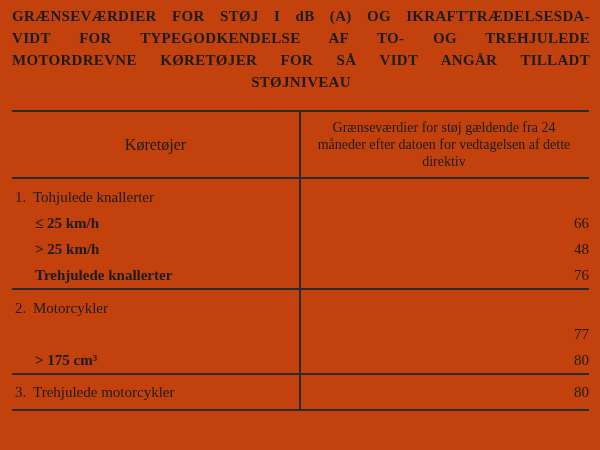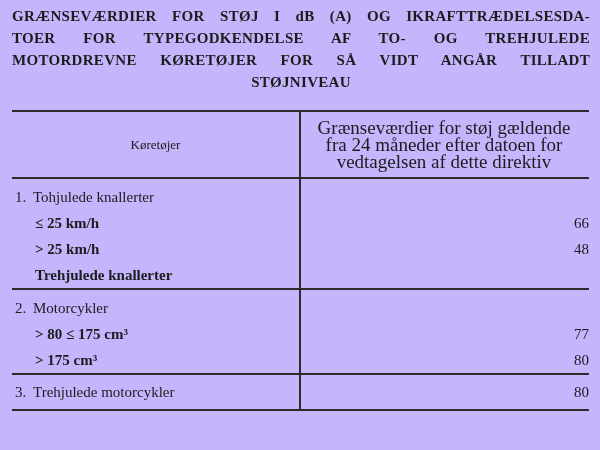--- a/index.html
+++ b/index.html
@@ -11,21 +11,21 @@
     width: 600px;
     height: 450px;
     font-family: "Liberation Serif", "DejaVu Serif", serif;
     color: #1c1c1c;
     position: relative;
     overflow: hidden;
   }
   .page {
     position: absolute;
     inset: 0;
-    background: #c4b5fd;
+    background: #c2410c;
   }
   
   .doc-title {
     position: absolute;
     top: 5px;
     left: 12px;
     width: 578px;
     font-size: 15px;
     font-weight: bold;
     line-height: 22px;
@@ -62,29 +62,29 @@
   .thead {
     display: flex;
     height: 65px;
     border-bottom: 2px solid #2b2b2b;
   }
   .th-left {
     width: 287px;
     display: flex;
     align-items: center;
     justify-content: center;
-    font-size: 13px;
+    font-size: 16px;
   }
   .th-right {
     flex: 1;
     display: flex;
     align-items: center;
     justify-content: center;
     text-align: center;
-    font-size: 19px;
+    font-size: 14px;
     line-height: 17px;
     padding: 4px 16px;
   }
   .section {
     padding: 5px 0 0 0;
     border-bottom: 2px solid #2b2b2b;
   }
   .section.last {
     border-bottom: none;
     padding: 4px 0 4px 0;
@@ -113,21 +113,21 @@
     text-align: right;
   }
 </style>
 </head>
 <body>
 
 <div class="page">
 
   <div class="doc-title">
     <div class="title-line">GRÆNSEVÆRDIER FOR STØJ I dB (A) OG IKRAFTTRÆDELSESDA-</div>
-    <div class="title-line">TOER FOR TYPEGODKENDELSE AF TO- OG TREHJULEDE</div>
+    <div class="title-line">VIDT FOR TYPEGODKENDELSE AF TO- OG TREHJULEDE</div>
     <div class="title-line">MOTORDREVNE KØRETØJER FOR SÅ VIDT ANGÅR TILLADT</div>
     <div class="title-line centered">STØJNIVEAU</div>
   </div>
 
   <div class="limits-table">
     <div class="vline"></div>
 
     <div class="thead">
       <div class="th-left">Køretøjer</div>
       <div class="th-right">Grænseværdier for støj gældende fra 24 måneder efter datoen for vedtagelsen af dette direktiv</div>
@@ -150,35 +150,33 @@
       <div class="trow">
         <div class="td-left indent">
           <span class="lbl">&gt; 25 km/h</span>
         </div>
         <div class="td-right">48</div>
       </div>
       <div class="trow">
         <div class="td-left indent">
           <span class="lbl">Trehjulede knallerter</span>
         </div>
+        <div class="td-right">76</div>
       </div>
     </div>
 
     <div class="section">
       <div class="trow">
         <div class="td-left">
           <span class="num">2.</span>
           <span class="lbl">Motorcykler</span>
         </div>
         <div class="td-right"></div>
       </div>
       <div class="trow">
-        <div class="td-left indent">
-          <span class="lbl">&gt; 80 ≤ 175 cm³</span>
-        </div>
         <div class="td-right">77</div>
       </div>
       <div class="trow">
         <div class="td-left indent">
           <span class="lbl">&gt; 175 cm³</span>
         </div>
         <div class="td-right">80</div>
       </div>
     </div>
 

